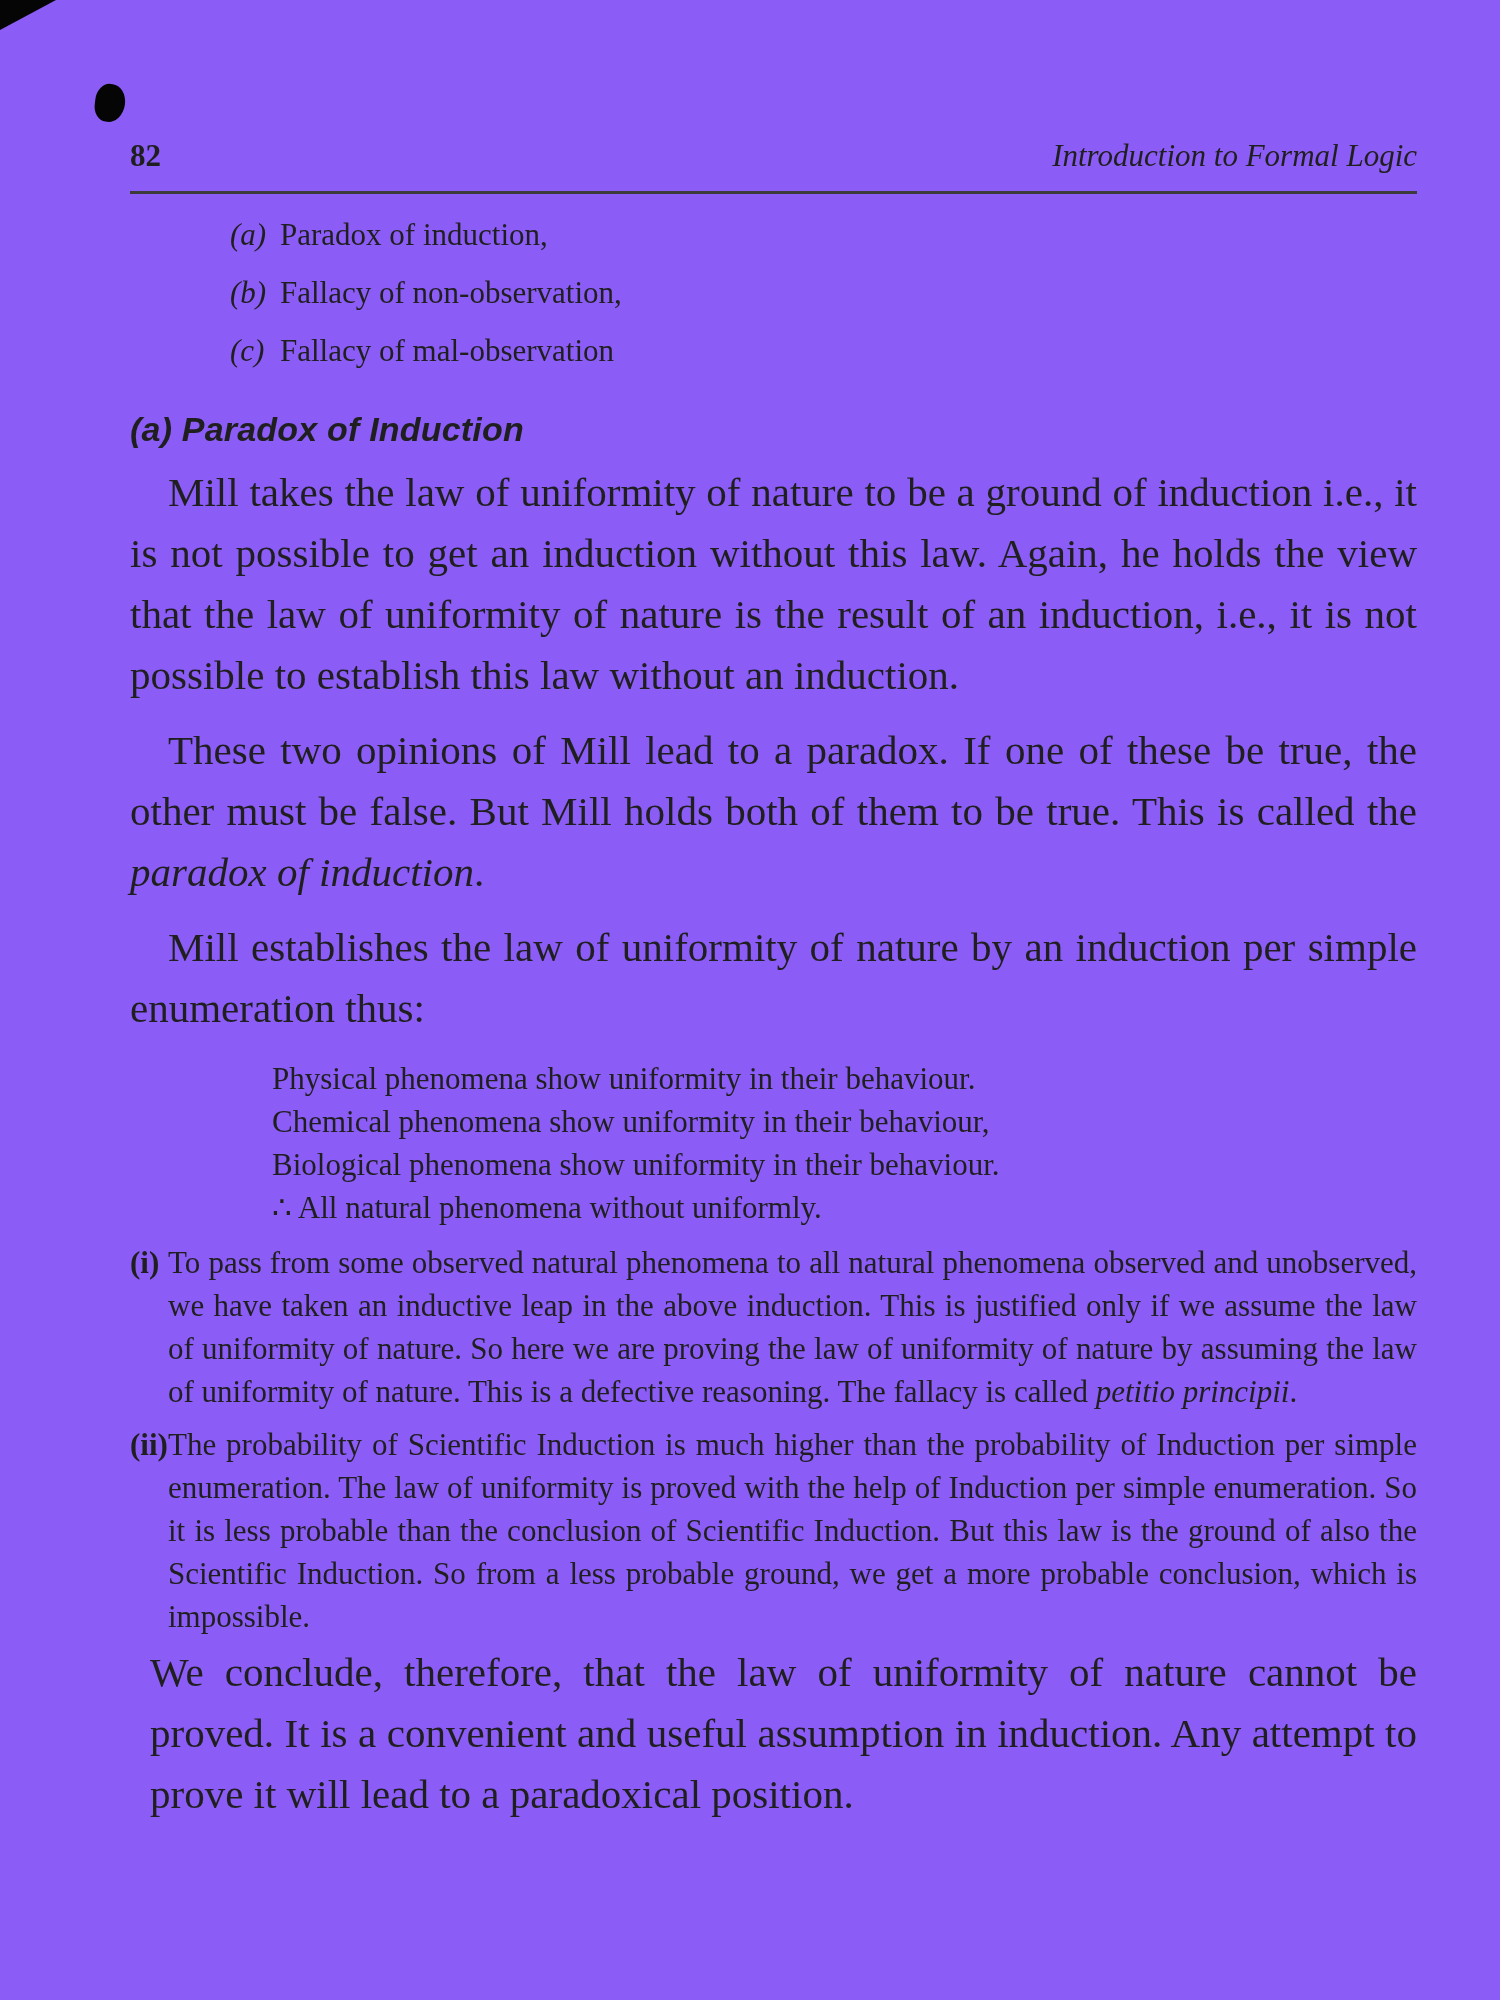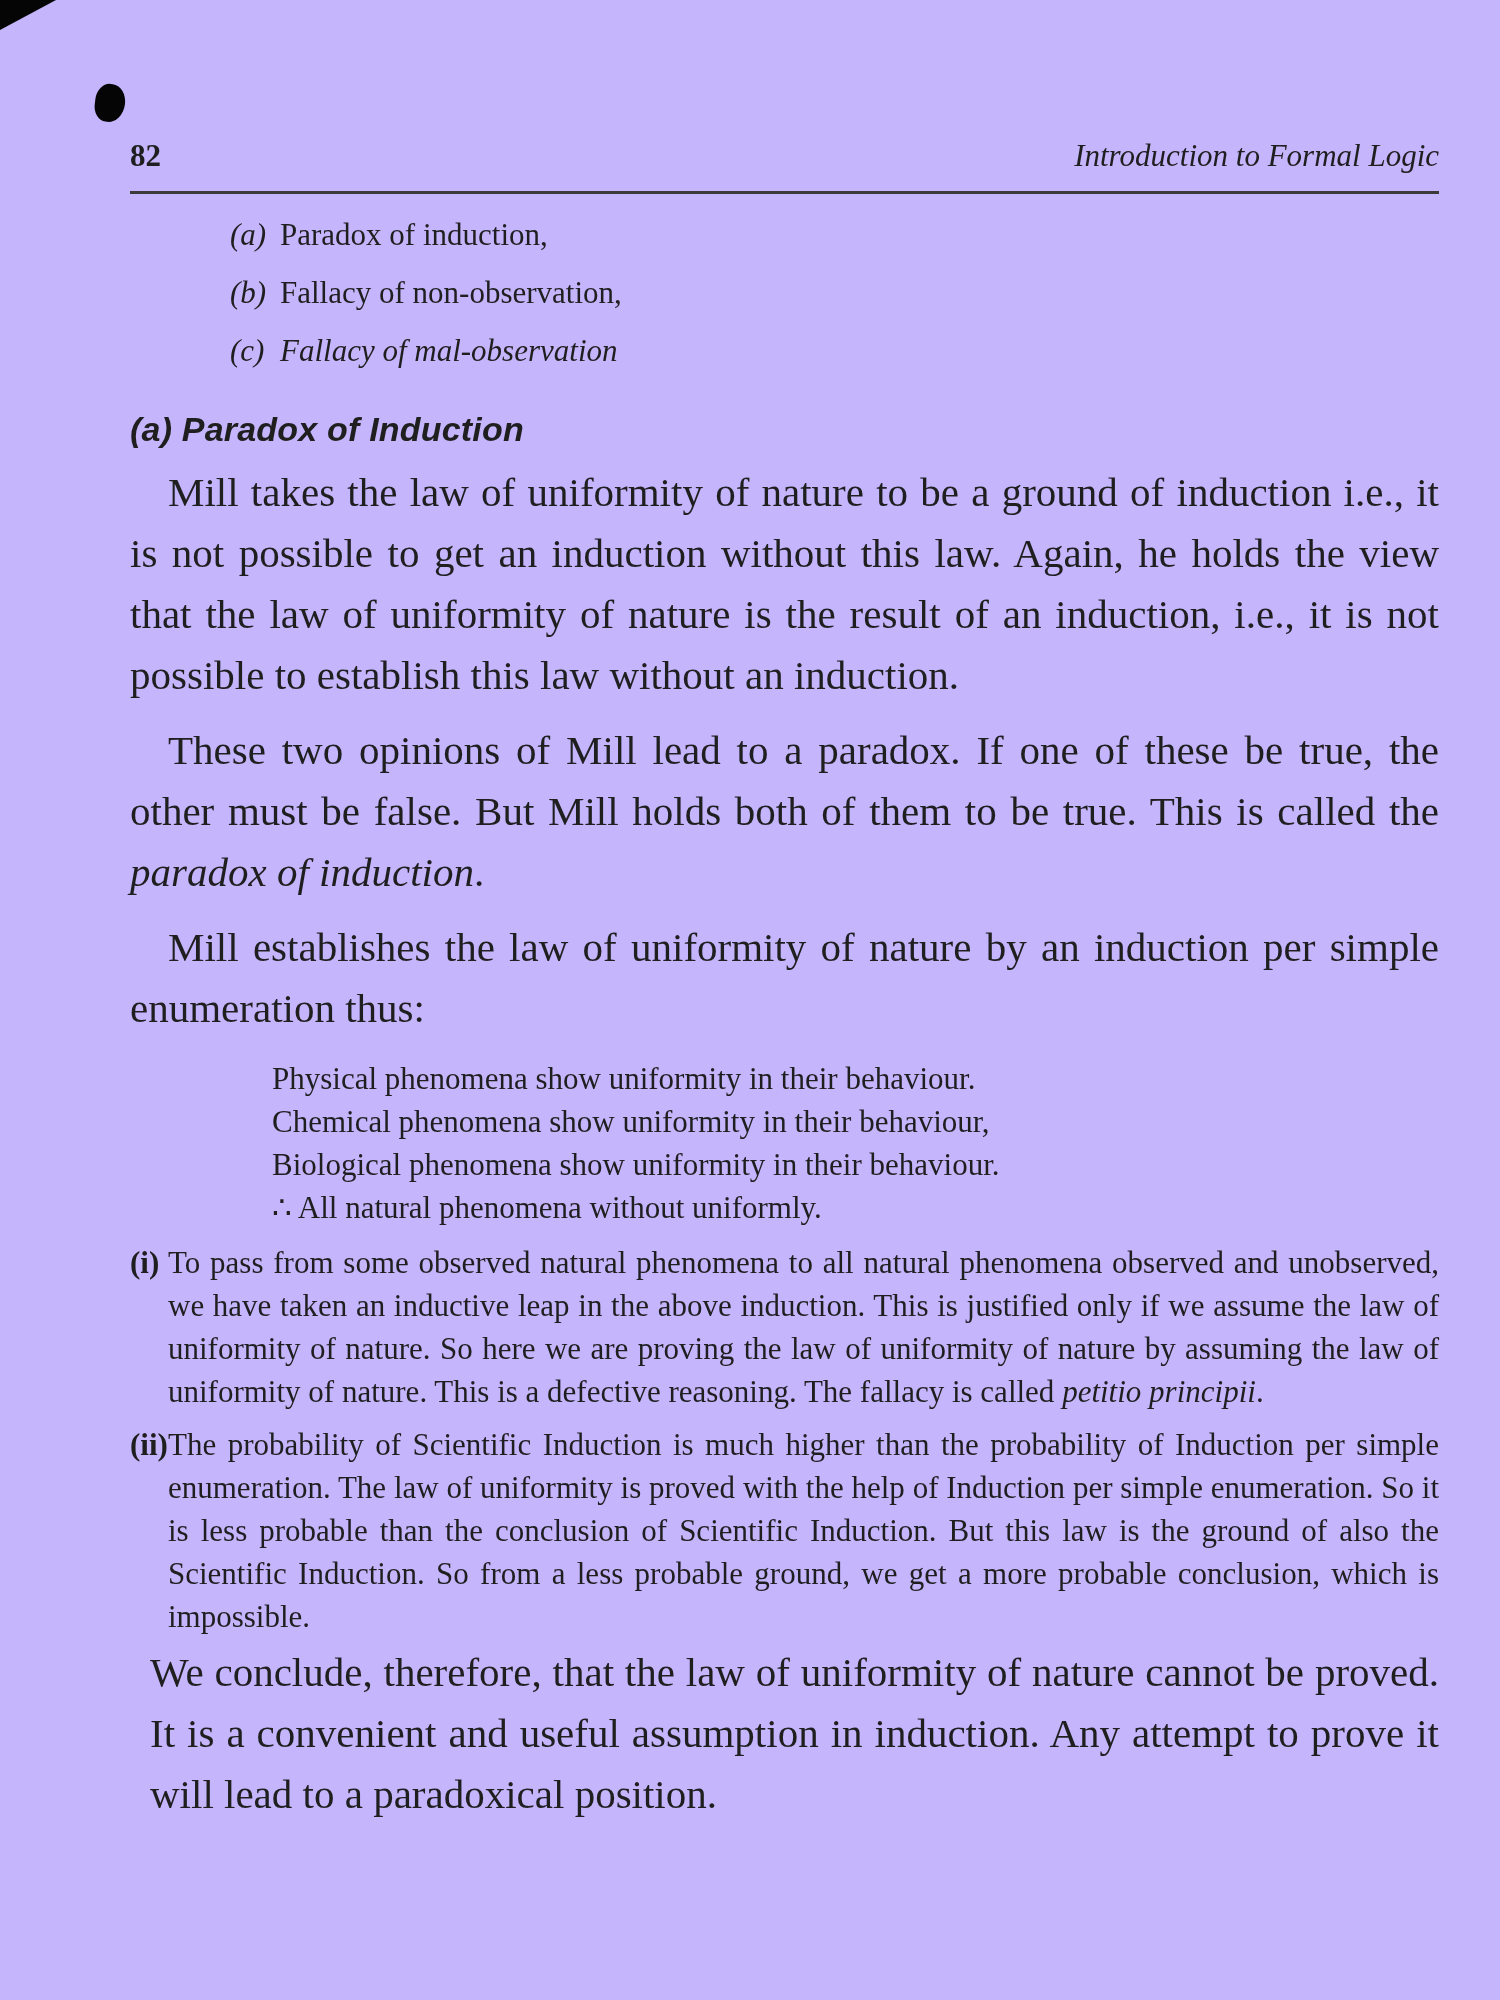--- a/index.html
+++ b/index.html
@@ -1,23 +1,23 @@
 <!DOCTYPE html>
 <html><head>
 <meta charset="utf-8">
 <style>
   html,body { margin:0; padding:0; background:#d9d9d9; }
   .page {
     position:relative;
     width:1500px; height:2000px;
-    background:#c4b5fd;
+    background:#8b5cf6;
     color:#1f1f1f;
     font-family:"Liberation Serif", serif;
     box-sizing:border-box;
-    padding:138px 61px 0 130px;
+    padding:138px 83px 0 130px;
     overflow:hidden;
   }
 
   
   .artifact { position:absolute; background:#050505; }
   .artifact.corner {
     left:0; top:0; width:56px; height:30px;
     clip-path:polygon(0 0, 100% 0, 0 100%);
   }
   .artifact.blob {
@@ -42,21 +42,21 @@
   }
   .q-label { position:absolute; left:0; top:0; }
 
   .q-list { margin-top:24px; }
   .q-item {
     position:relative; padding-left:150px;
     font-size:31px; line-height:33px;
     margin-bottom:25px;
   }
   .q-item-label { position:absolute; left:100px; font-style:italic; }
-  .italic { font-style:italic; }
+  .italic { }
 
   .sec-heading {
     margin:43px 0 0 0;
     font-family:"Liberation Sans", sans-serif;
     font-style:italic; font-weight:700;
     font-size:34px; line-height:38px;
     letter-spacing:0.2px;
   }
 
   .body {

